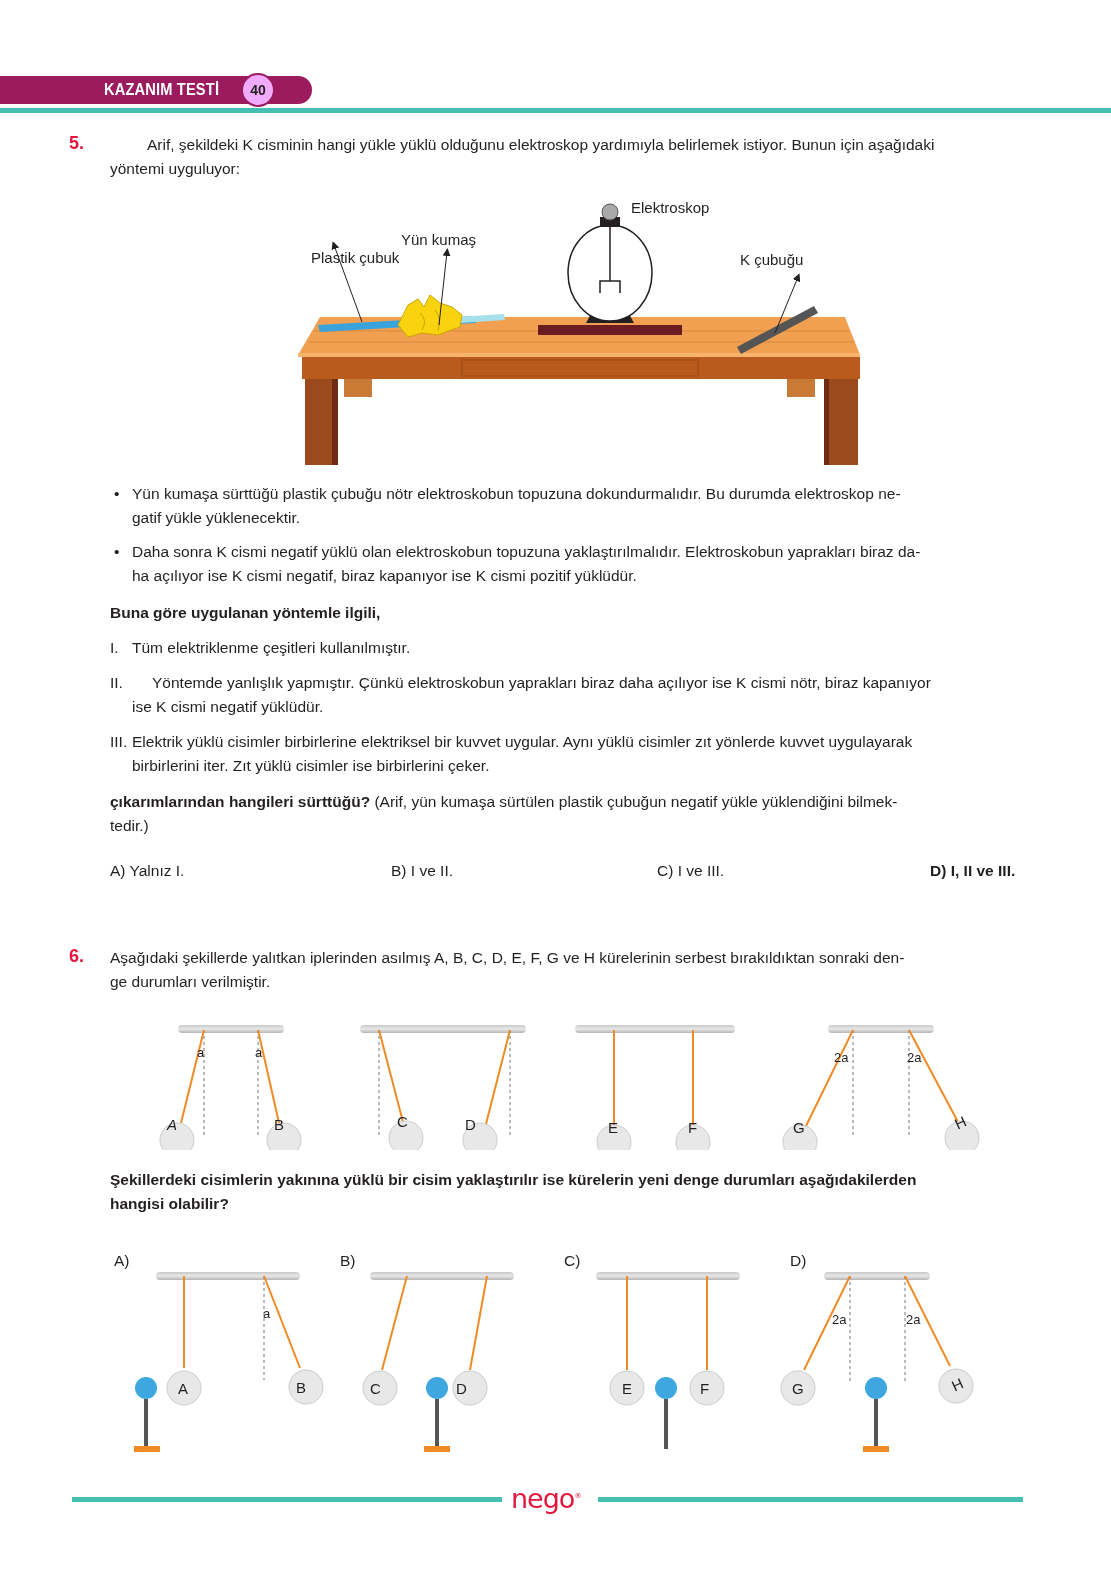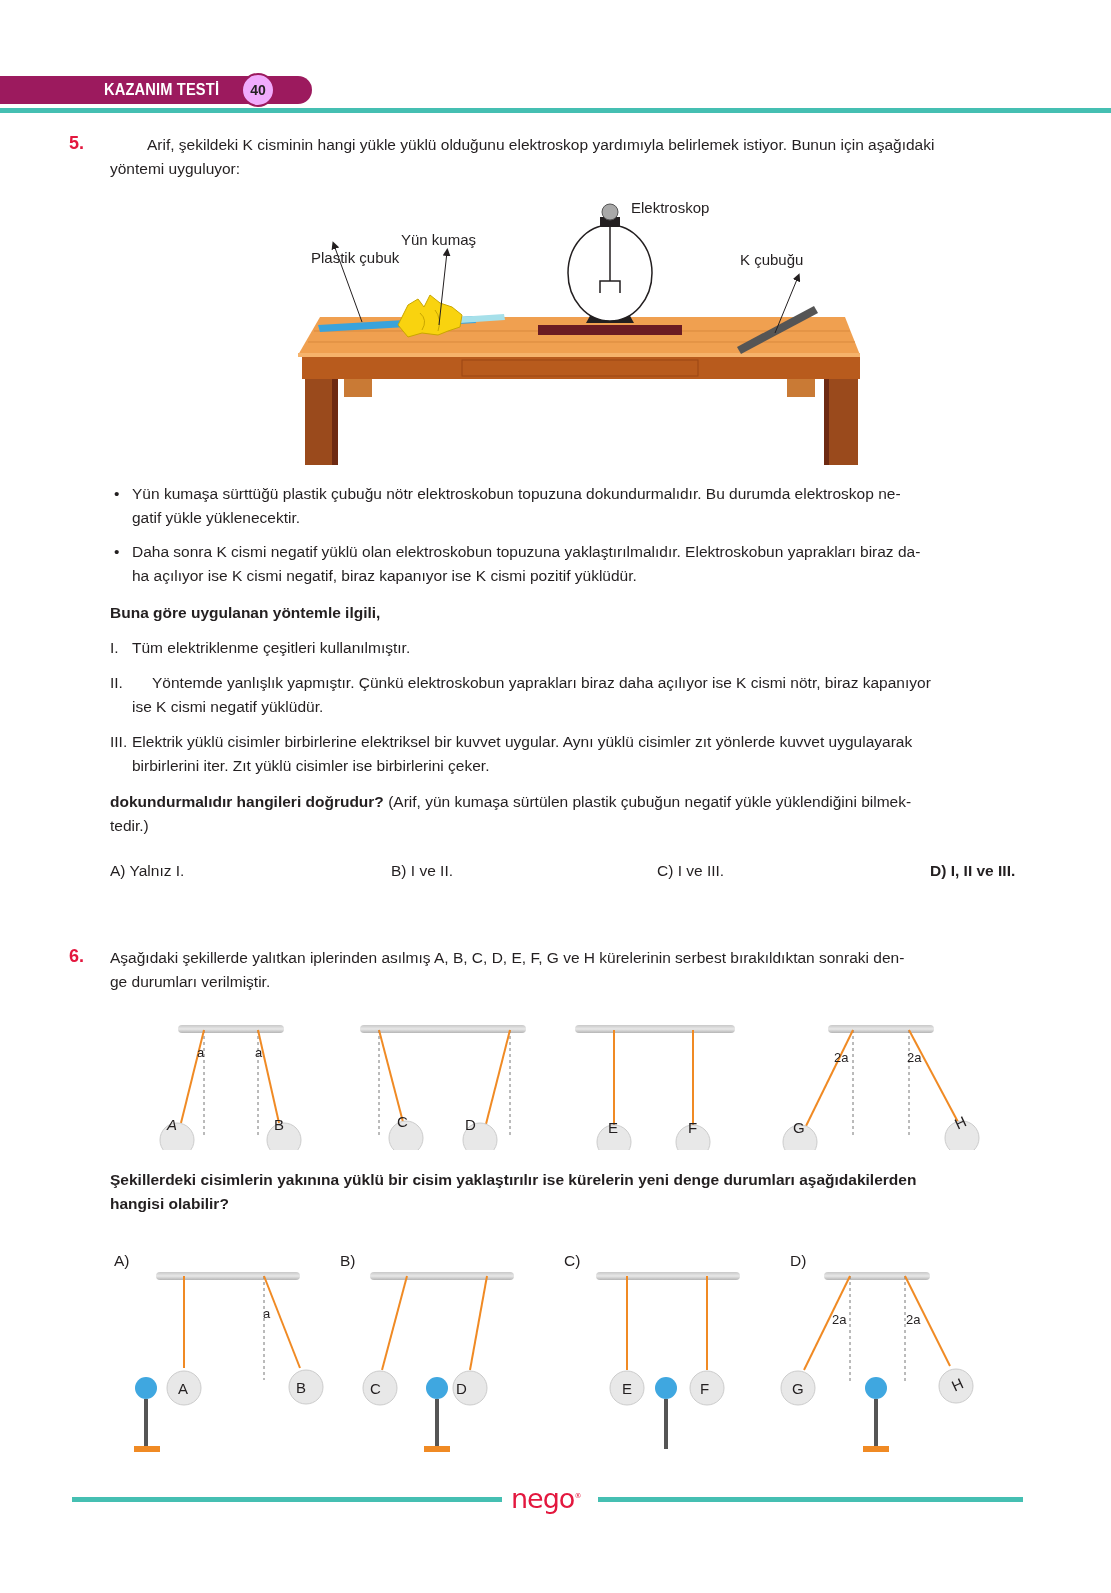--- a/index.html
+++ b/index.html
@@ -105,21 +105,21 @@
 <div class="abs text" style="left:132px; top:636px;">Tüm elektriklenme çeşitleri kullanılmıştır.</div>
 
 <div class="abs text" style="left:110px; top:671px;">II.</div>
 <div class="abs text" style="left:132px; top:671px;margin-left:20px;">Yöntemde yanlışlık yapmıştır. Çünkü elektroskobun yaprakları biraz daha açılıyor ise K cismi nötr, biraz kapanıyor</div>
 <div class="abs text" style="left:132px; top:695px;">ise K cismi negatif yüklüdür.</div>
 
 <div class="abs text" style="left:110px; top:730px;">III.</div>
 <div class="abs text" style="left:132px; top:730px;">Elektrik yüklü cisimler birbirlerine elektriksel bir kuvvet uygular. Aynı yüklü cisimler zıt yönlerde kuvvet uygulayarak</div>
 <div class="abs text" style="left:132px; top:754px;">birbirlerini iter. Zıt yüklü cisimler ise birbirlerini çeker.</div>
 
-<div class="abs text" style="left:110px; top:790px;"><span class="bold">dokundurmalıdır hangileri doğrudur?</span><span> (Arif, yün kumaşa sürtülen plastik çubuğun negatif yükle yüklendiğini bilmek-</span></div>
+<div class="abs text" style="left:110px; top:790px;"><span class="bold">çıkarımlarından hangileri sürttüğü?</span><span> (Arif, yün kumaşa sürtülen plastik çubuğun negatif yükle yüklendiğini bilmek-</span></div>
 <div class="abs text" style="left:110px; top:814px;">tedir.)</div>
 
 <div class="abs text" style="left:110px; top:859px;">A) Yalnız I.</div>
 <div class="abs text" style="left:391px; top:859px;">B) I ve II.</div>
 <div class="abs text" style="left:657px; top:859px;">C) I ve III.</div>
 <div class="abs text" style="left:930px; top:859px;font-weight:bold;">D) I, II ve III.</div>
 
 <div class="abs qnum" style="left:69px; top:946px;">6.</div>
 <div class="abs text" style="left:110px; top:946px;">Aşağıdaki şekillerde yalıtkan iplerinden asılmış A, B, C, D, E, F, G ve H kürelerinin serbest bırakıldıktan sonraki den-</div>
 <div class="abs text" style="left:110px; top:970px;">ge durumları verilmiştir.</div>

